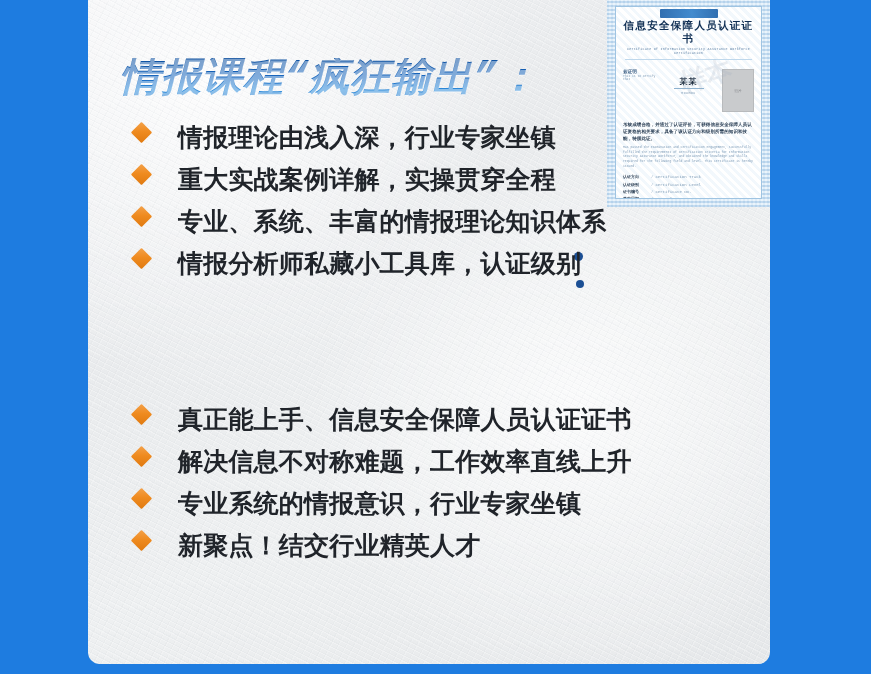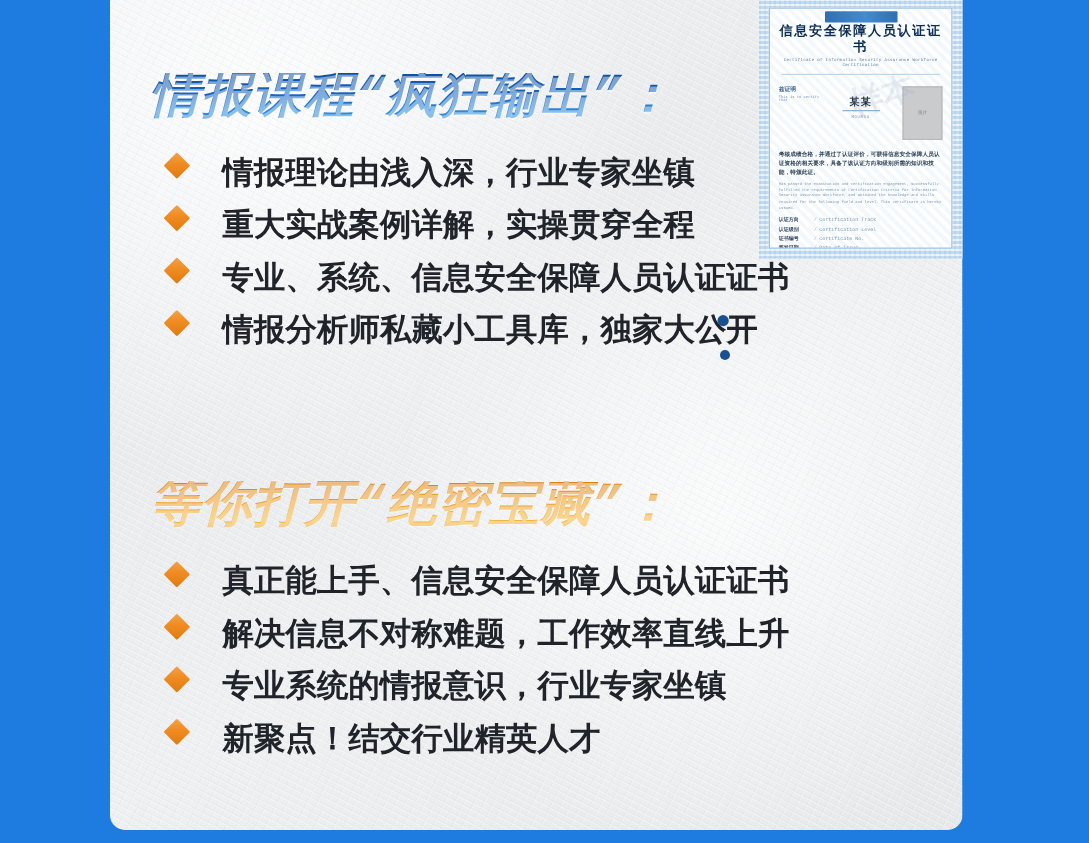--- a/index.html
+++ b/index.html
@@ -419,31 +419,30 @@
           <li class="bullet">
             <span class="diamond"></span>
             <span class="bullet-text">情报理论由浅入深，行业专家坐镇</span>
           </li>
           <li class="bullet">
             <span class="diamond"></span>
             <span class="bullet-text">重大实战案例详解，实操贯穿全程</span>
           </li>
           <li class="bullet">
             <span class="diamond"></span>
-            <span class="bullet-text">专业、系统、信息安全保障人员认证证书</span>
-          </li>
-          <li class="bullet">
-            <span class="diamond"></span>
-            <span class="bullet-text">情报分析师私藏小工具库，独家大公开</span>
+            <span class="bullet-text">专业、系统、丰富的情报理论知识体系</span>
+          </li>
+          <li class="bullet">
+            <span class="diamond"></span>
+            <span class="bullet-text">情报分析师私藏小工具库，认证级别</span>
           </li>
         </ul>
       </div>
 
       <div class="section section-2">
-        <div class="heading heading-orange">等你打开“绝密宝藏”：</div>
         <ul class="bullets">
           <li class="bullet">
             <span class="diamond"></span>
             <span class="bullet-text">真正能上手、信息安全保障人员认证证书</span>
           </li>
           <li class="bullet">
             <span class="diamond"></span>
             <span class="bullet-text">解决信息不对称难题，工作效率直线上升</span>
           </li>
           <li class="bullet">

